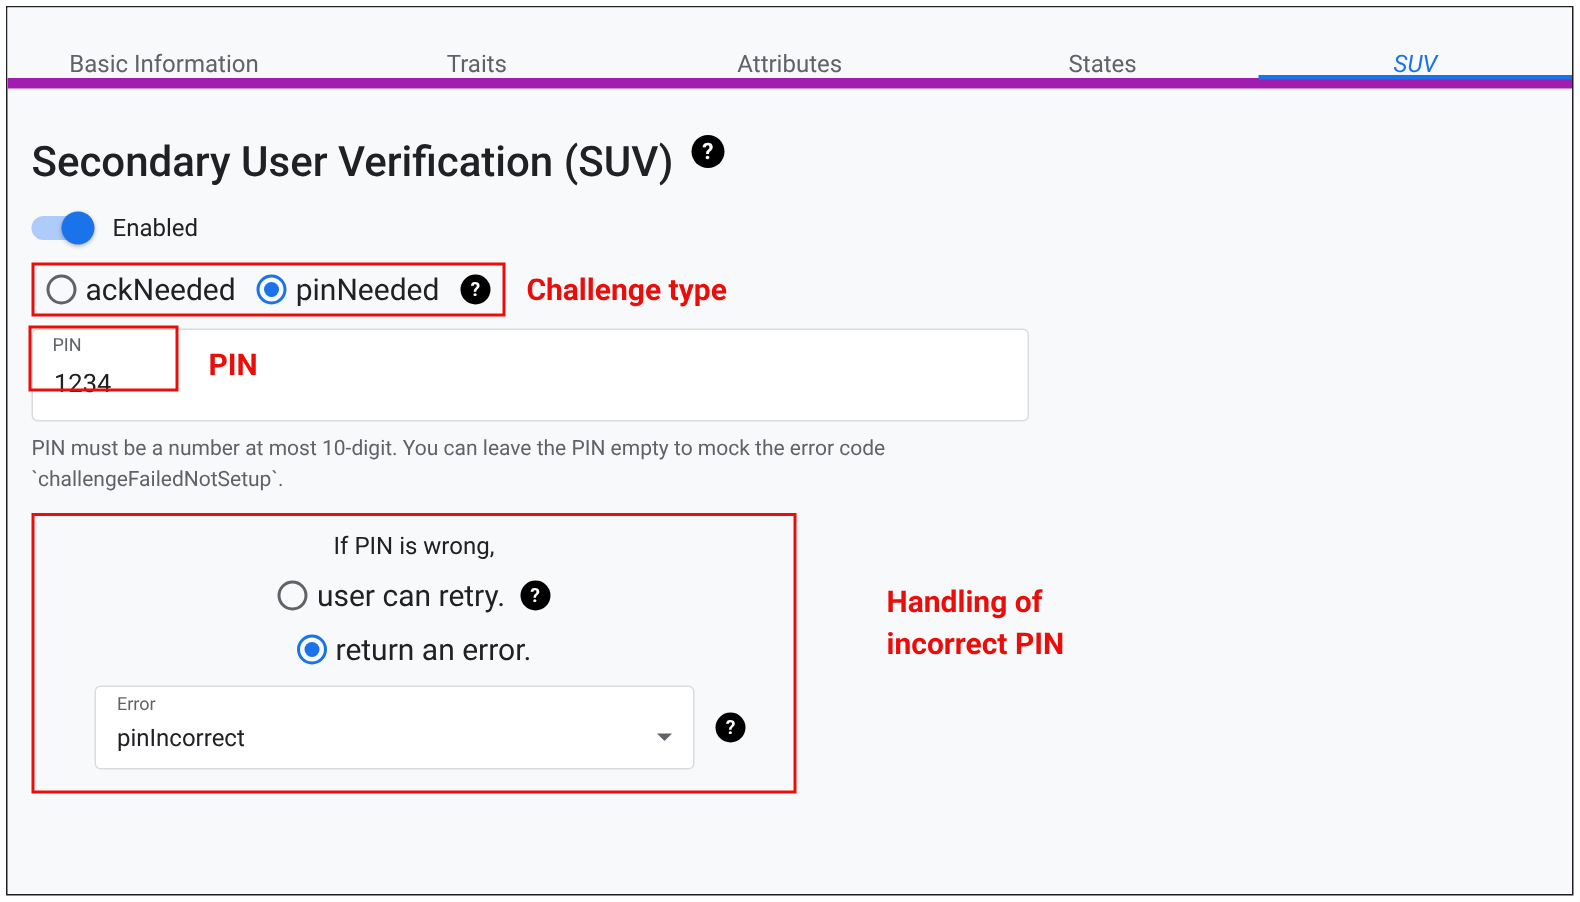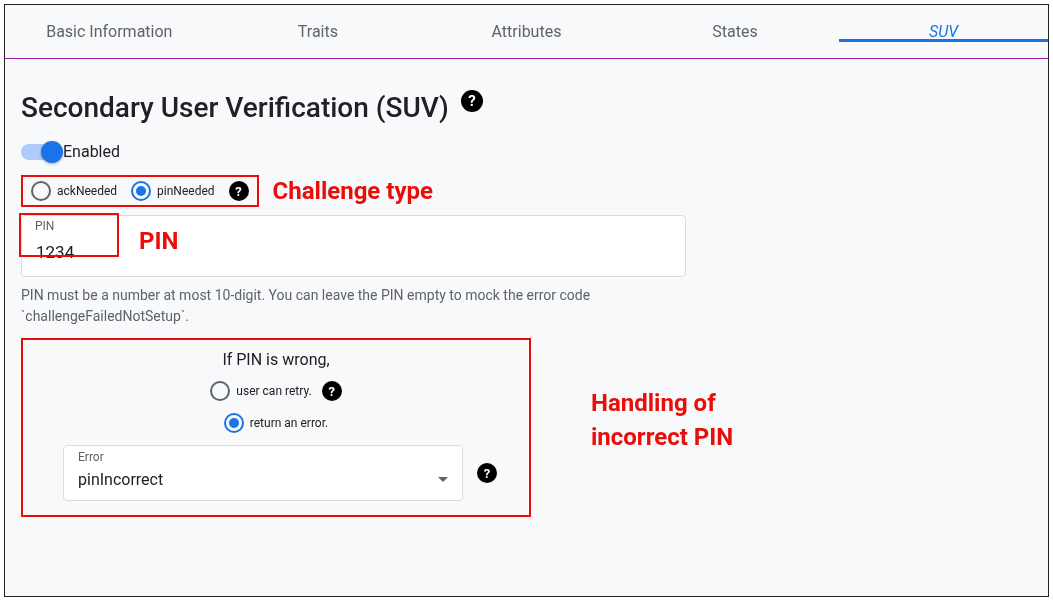--- a/index.html
+++ b/index.html
@@ -14,23 +14,23 @@
     .frame {
       border: 1px solid #202124;
       width: 100%;
       height: 100%;
       background: #f8f9fa;
       position: relative;
     }
     .tabs {
       display: flex;
       background: #f8f9fa;
-      border-bottom: 1px solid #a21caf;
+      border-bottom: 7px solid #a21caf;
       height: 54px;
-      align-items: center;
+      align-items: flex-end;
     }
     .tab {
       flex: 1;
       display: flex;
       align-items: center;
       justify-content: center;
       font-size: 16px;
       color: #5f6368;
       cursor: pointer;
       position: relative;
@@ -79,21 +79,21 @@
       flex-shrink: 0;
     }
     .help-icon.small {
       width: 20px;
       height: 20px;
       font-size: 13px;
     }
     .toggle-row {
       display: flex;
       align-items: center;
-      gap: 2px;
+      gap: 14px;
       margin-bottom: 14px;
     }
     .toggle {
       width: 40px;
       height: 16px;
       background: #aecbfa;
       border-radius: 8px;
       position: relative;
       cursor: pointer;
     }
@@ -146,27 +146,27 @@
       border-color: #1a73e8;
     }
     .radio.selected::after {
       content: '';
       width: 10px;
       height: 10px;
       background: #1a73e8;
       border-radius: 50%;
     }
     .radio-label {
-      font-size: 12px;
+      font-size: 20px;
       color: #202124;
     }
     .annotation {
       color: #ea0e0b;
       font-weight: 700;
-      font-size: 24px;
+      font-size: 20px;
     }
     .pin-field-wrap {
       position: relative;
       margin-top: 8px;
       width: 665px;
     }
     .pin-field {
       background: #fff;
       border: 1px solid #dadce0;
       border-radius: 4px;

